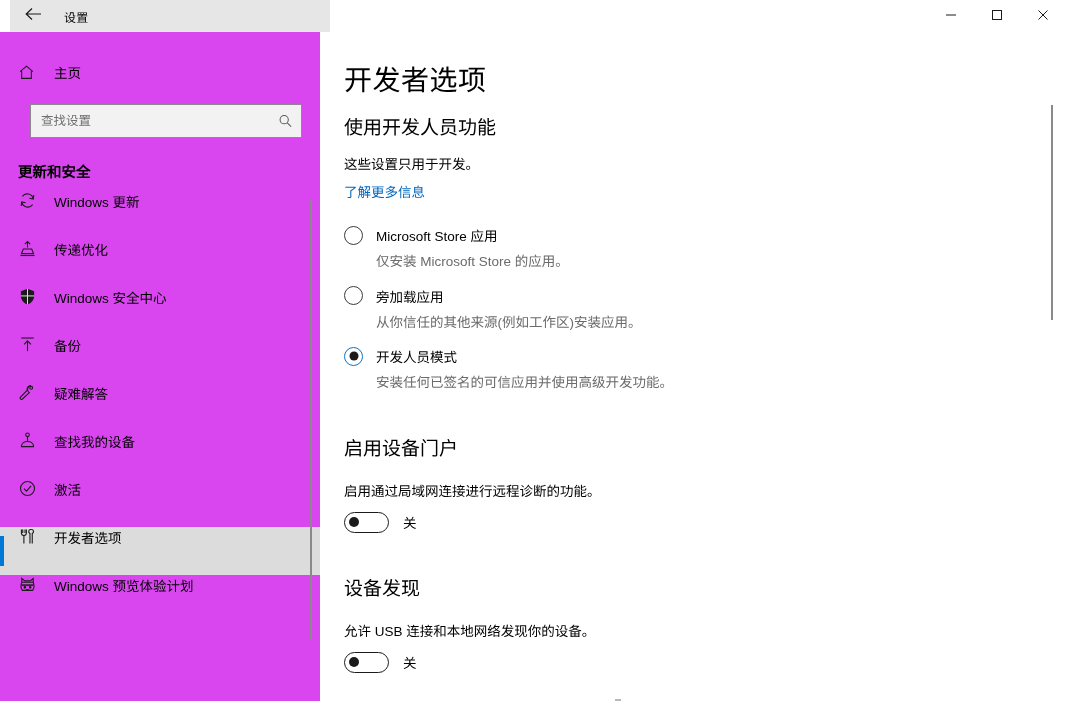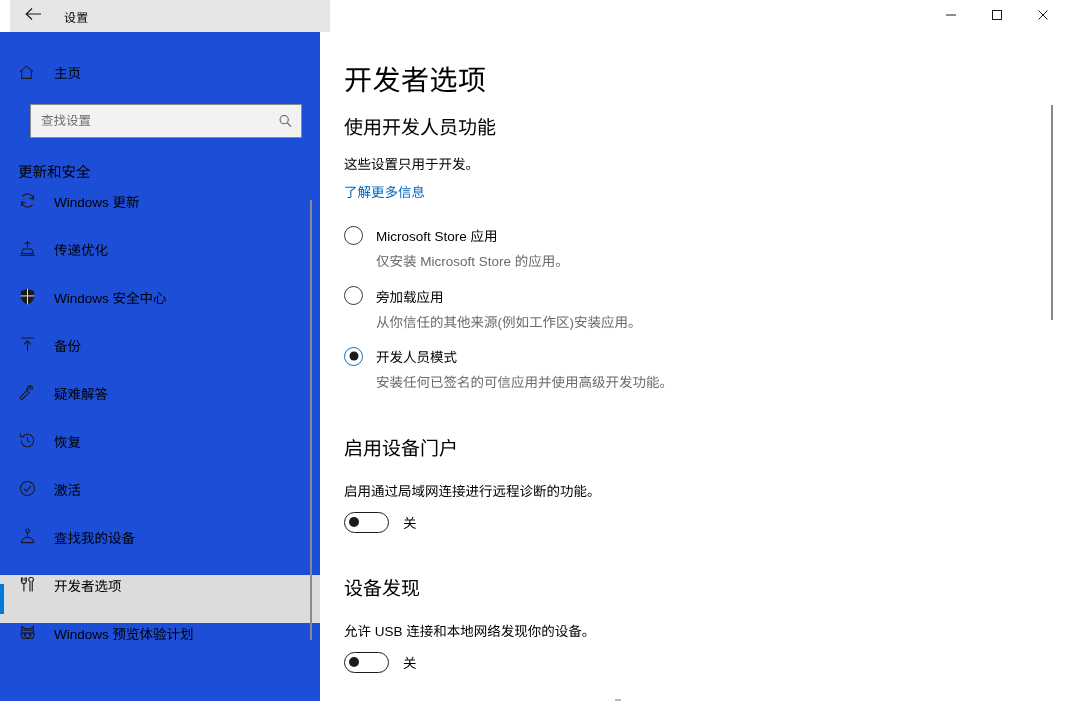--- a/index.html
+++ b/index.html
@@ -78,21 +78,21 @@
   
   .body-split {
     position: absolute;
     top: 32px; left: 0; right: 0; bottom: 0;
     display: flex;
   }
 
   
   .sidebar {
     width: 320px;
-    background: #1d4ed8;
+    background: #d946ef;
     position: relative;
     flex: 0 0 320px;
     overflow: hidden;
   }
 
   .home-row {
     display: flex;
     align-items: center;
     height: 40px;
     margin-top: 20px;
@@ -134,21 +134,21 @@
     position: absolute;
     right: 8px;
     top: 50%;
     transform: translateY(-50%);
     display: flex;
     pointer-events: none;
   }
 
   .category-title {
     font-size: 14.5px;
-    font-weight: normal;
+    font-weight: bold;
     color: #000;
     padding: 22px 0 8px 18px;
   }
 
   .nav-list { padding-top: 2px; }
 
   .nav-item {
     position: relative;
     display: flex;
     align-items: flex-start;
@@ -451,50 +451,40 @@
         <div class="nav-item">
           <span class="nav-icon">
             <svg width="19" height="19" viewBox="0 0 20 20" fill="none" stroke="#1b1b1b" stroke-width="1.15">
               <path d="M13.4 2.6 A4.2 4.2 0 0 0 11.9 10.2 L4.4 17.1 A1.5 1.5 0 0 1 2.4 15 L9.6 7.7 A4.2 4.2 0 0 1 13.4 2.6 Z"></path>
               <circle cx="13.9" cy="5.1" r="1.5"></circle>
             </svg>
           </span>
           <span class="nav-label">疑难解答</span>
         </div>
 
-        <div class="nav-item">
-          <span class="nav-icon">
-            <svg width="19" height="19" viewBox="0 0 20 20" fill="none" stroke="#1b1b1b" stroke-width="1.15">
-              <path d="M3.4 10 A6.6 6.6 0 1 0 5.4 5.3"></path>
-              <path d="M2.4 2.6 L2.9 6.4 L6.7 5.9"></path>
-              <path d="M10 6.2 V10.2 L12.8 11.8"></path>
-            </svg>
-          </span>
-          <span class="nav-label">恢复</span>
-        </div>
-
-        <div class="nav-item">
-          <span class="nav-icon">
-            <svg width="19" height="19" viewBox="0 0 20 20" fill="none" stroke="#1b1b1b" stroke-width="1.15">
-              <circle cx="10" cy="10" r="7.4"></circle>
-              <path d="M6.3 10.2 L8.9 12.8 L13.8 7.2"></path>
-            </svg>
-          </span>
-          <span class="nav-label">激活</span>
-        </div>
 
         <div class="nav-item">
           <span class="nav-icon">
             <svg width="19" height="19" viewBox="0 0 20 20" fill="none" stroke="#1b1b1b" stroke-width="1.15">
               <circle cx="10" cy="4" r="1.9"></circle>
               <path d="M10 6.2 V11"></path>
               <path d="M3.6 16.4 C3.6 13 6.5 11 10 11 C13.5 11 16.4 13 16.4 16.4 Z"></path>
             </svg>
           </span>
           <span class="nav-label">查找我的设备</span>
+        </div>
+
+        <div class="nav-item">
+          <span class="nav-icon">
+            <svg width="19" height="19" viewBox="0 0 20 20" fill="none" stroke="#1b1b1b" stroke-width="1.15">
+              <circle cx="10" cy="10" r="7.4"></circle>
+              <path d="M6.3 10.2 L8.9 12.8 L13.8 7.2"></path>
+            </svg>
+          </span>
+          <span class="nav-label">激活</span>
         </div>
 
         <div class="nav-item selected">
           <span class="nav-icon">
             <svg width="19" height="19" viewBox="0 0 20 20" fill="none" stroke="#1b1b1b" stroke-width="1.15">
               <path d="M5 2.6 V6.4"></path>
               <path d="M7.4 2.6 V6.4"></path>
               <path d="M3.6 2.6 V6.4 A2.8 2.8 0 0 0 6.2 9.1 V17.4"></path>
               <path d="M8.8 2.6 V6.4 A2.8 2.8 0 0 1 6.2 9.1"></path>
               <path d="M13.8 2.6 A2.2 2.2 0 0 0 12.6 6.8 V17.4"></path>

